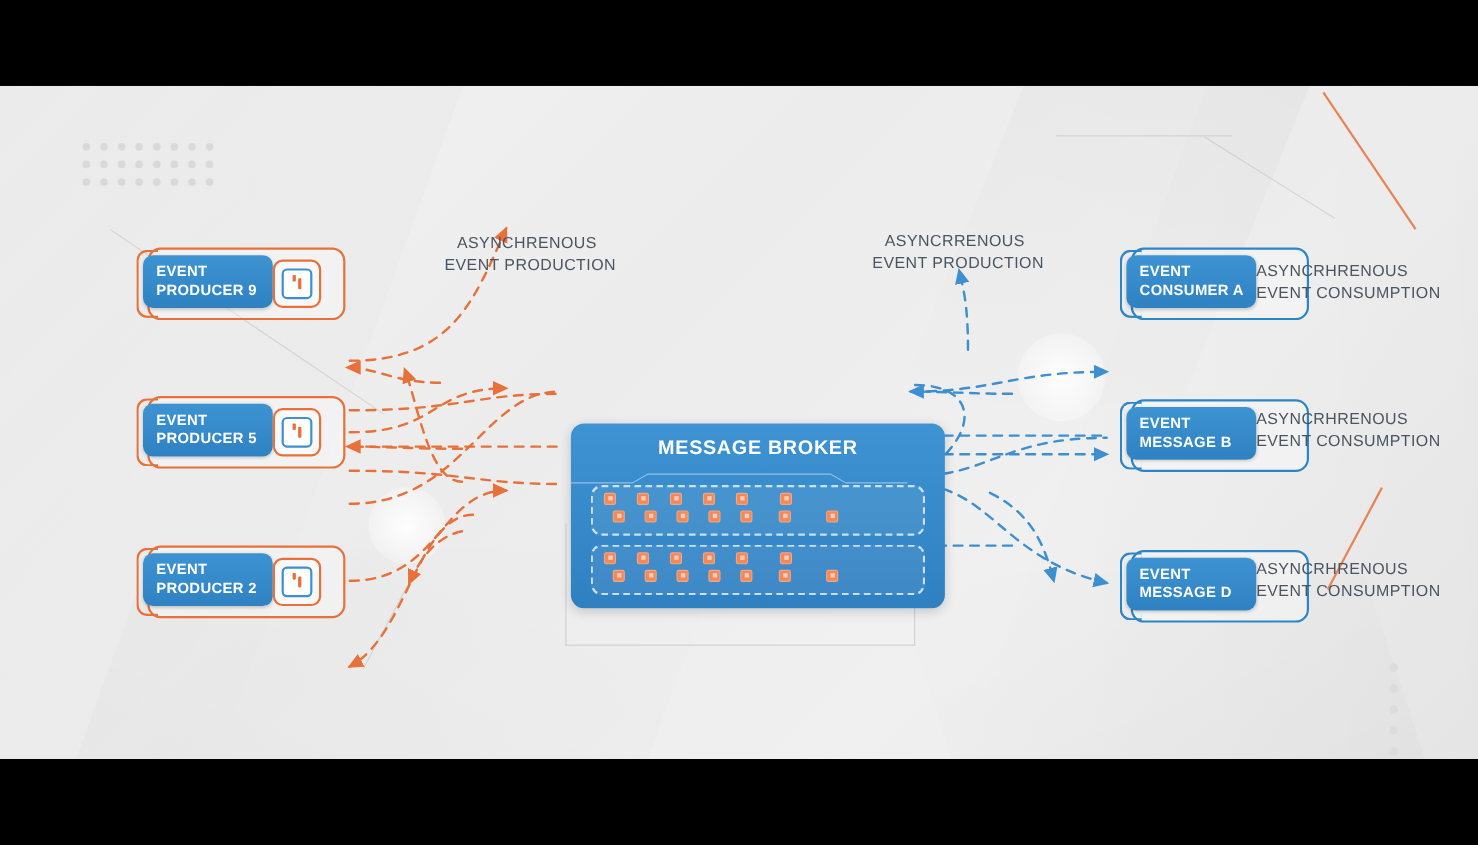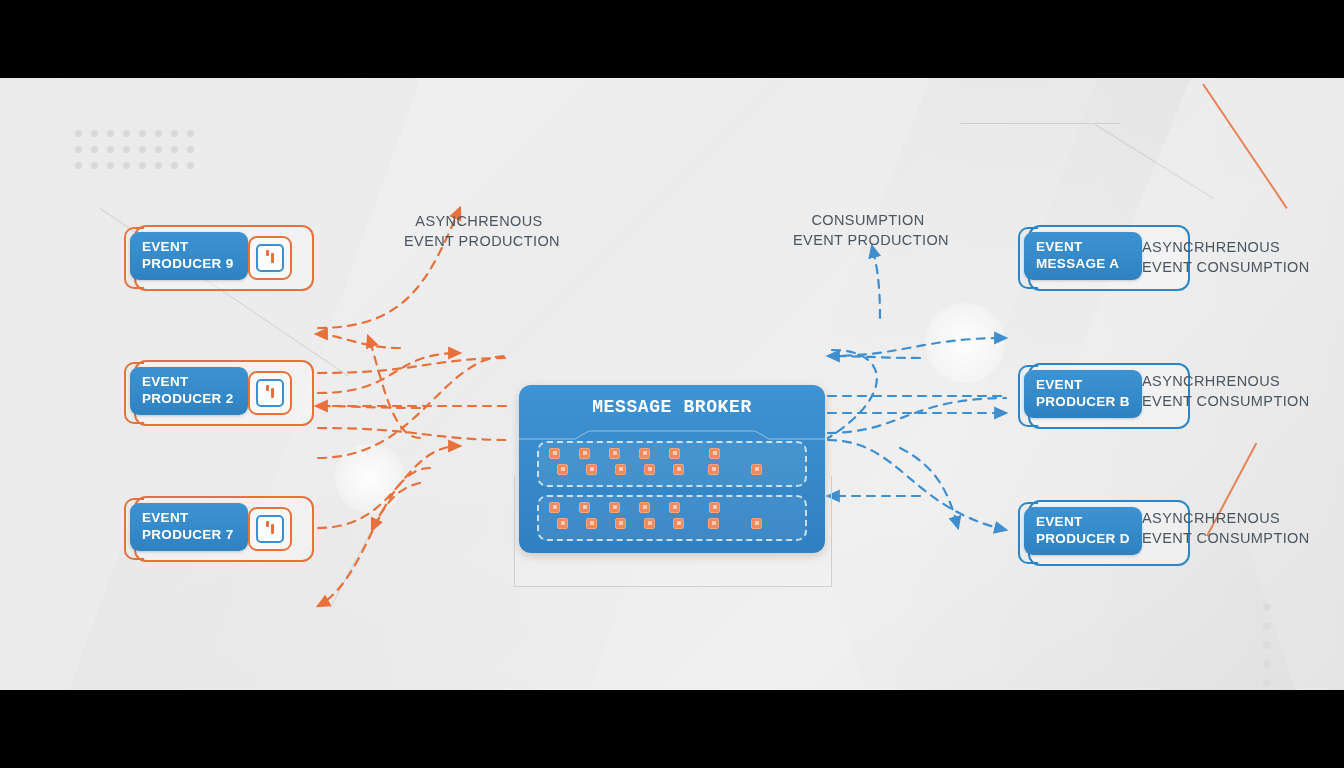--- a/index.html
+++ b/index.html
@@ -93,23 +93,23 @@
   .plug .inner b{display:block;width:3px;height:10px;background:#e8703a;border-radius:1px;}
   .plug .inner b.s{height:6px;align-self:flex-start;margin-top:4px;}
 
   .sidetext{
     position:absolute;font-size:14.5px;color:#4a5560;line-height:1.35;
     letter-spacing:.4px;white-space:nowrap;
   }
 
   
   #broker{
-    position:absolute;left:519px;top:307px;width:306px;height:168px;
+    position:absolute;left:519px;top:307px;width:340px;height:168px;
     background:linear-gradient(180deg,#3f93d3 0%,#2f80c0 100%);
-    border-radius:12px;box-shadow:0 3px 10px rgba(0,0,0,0.16);font-family:Liberation Mono, monospace;
+    border-radius:12px;box-shadow:0 3px 10px rgba(0,0,0,0.16);
   }
   #broker .title{
     color:#fff;font-size:18px;font-weight:bold;letter-spacing:.6px;
     text-align:center;padding-top:12px;
   }
   #broker .divider{
     position:absolute;left:0;right:0;top:45px;height:10px;
   }
   .lane{
     position:absolute;left:18px;right:18px;height:42px;
@@ -255,51 +255,51 @@
             <b></b>
           </div>
       </div>
     </div>
 
     <div class="node producer" style="left:124px;top:282px;width:190px;">
       <div class="outline"></div>
       <div class="bracket"></div>
       <div class="pill">
         <span>EVENT</span>
-        <span>PRODUCER 2</span>
+        <span>PRODUCER 5</span>
       </div>
       <div class="plug">
         <div class="inner">
             <b class="s"></b>
             <b></b>
           </div>
       </div>
     </div>
 
     <div class="node producer" style="left:124px;top:418px;width:190px;">
       <div class="outline"></div>
       <div class="bracket"></div>
       <div class="pill">
         <span>EVENT</span>
-        <span>PRODUCER 7</span>
+        <span>PRODUCER 2</span>
       </div>
       <div class="plug">
         <div class="inner">
             <b class="s"></b>
             <b></b>
           </div>
       </div>
     </div>
 
     <div class="sidetext" style="left:404px;top:134px;text-align:center;width:150px;">
       <div>ASYNCHRENOUS</div>
       <div>EVENT PRODUCTION</div>
     </div>
     <div class="sidetext" style="left:793px;top:133px;text-align:center;width:150px;">
-      <div>CONSUMPTION</div>
+      <div>ASYNCRRENOUS</div>
       <div>EVENT PRODUCTION</div>
     </div>
 
     <div id="queue-bracket"></div>
     <div id="queue-label">
       <span>EVENT QUEUE</span>
     </div>
 
     <div id="broker">
       <div class="title">MESSAGE BROKER</div>
@@ -398,47 +398,47 @@
             </div>
         </div>
       </div>
     </div>
 
     <div class="node consumer" style="left:1018px;top:147px;width:172px;">
       <div class="outline"></div>
       <div class="bracket"></div>
       <div class="pill">
         <span>EVENT</span>
-        <span>MESSAGE A</span>
+        <span>CONSUMER A</span>
       </div>
     </div>
     <div class="sidetext" style="left:1142px;top:160px;">
       <div>ASYNCRHRENOUS</div>
       <div>EVENT CONSUMPTION</div>
     </div>
 
     <div class="node consumer" style="left:1018px;top:285px;width:172px;">
       <div class="outline"></div>
       <div class="bracket"></div>
       <div class="pill">
         <span>EVENT</span>
-        <span>PRODUCER B</span>
+        <span>MESSAGE B</span>
       </div>
     </div>
     <div class="sidetext" style="left:1142px;top:294px;">
       <div>ASYNCRHRENOUS</div>
       <div>EVENT CONSUMPTION</div>
     </div>
 
     <div class="node consumer" style="left:1018px;top:422px;width:172px;">
       <div class="outline"></div>
       <div class="bracket"></div>
       <div class="pill">
         <span>EVENT</span>
-        <span>PRODUCER D</span>
+        <span>MESSAGE D</span>
       </div>
     </div>
     <div class="sidetext" style="left:1142px;top:431px;">
       <div>ASYNCRHRENOUS</div>
       <div>EVENT CONSUMPTION</div>
     </div>
 
   </div>
 
   <div class="bar top"></div>

